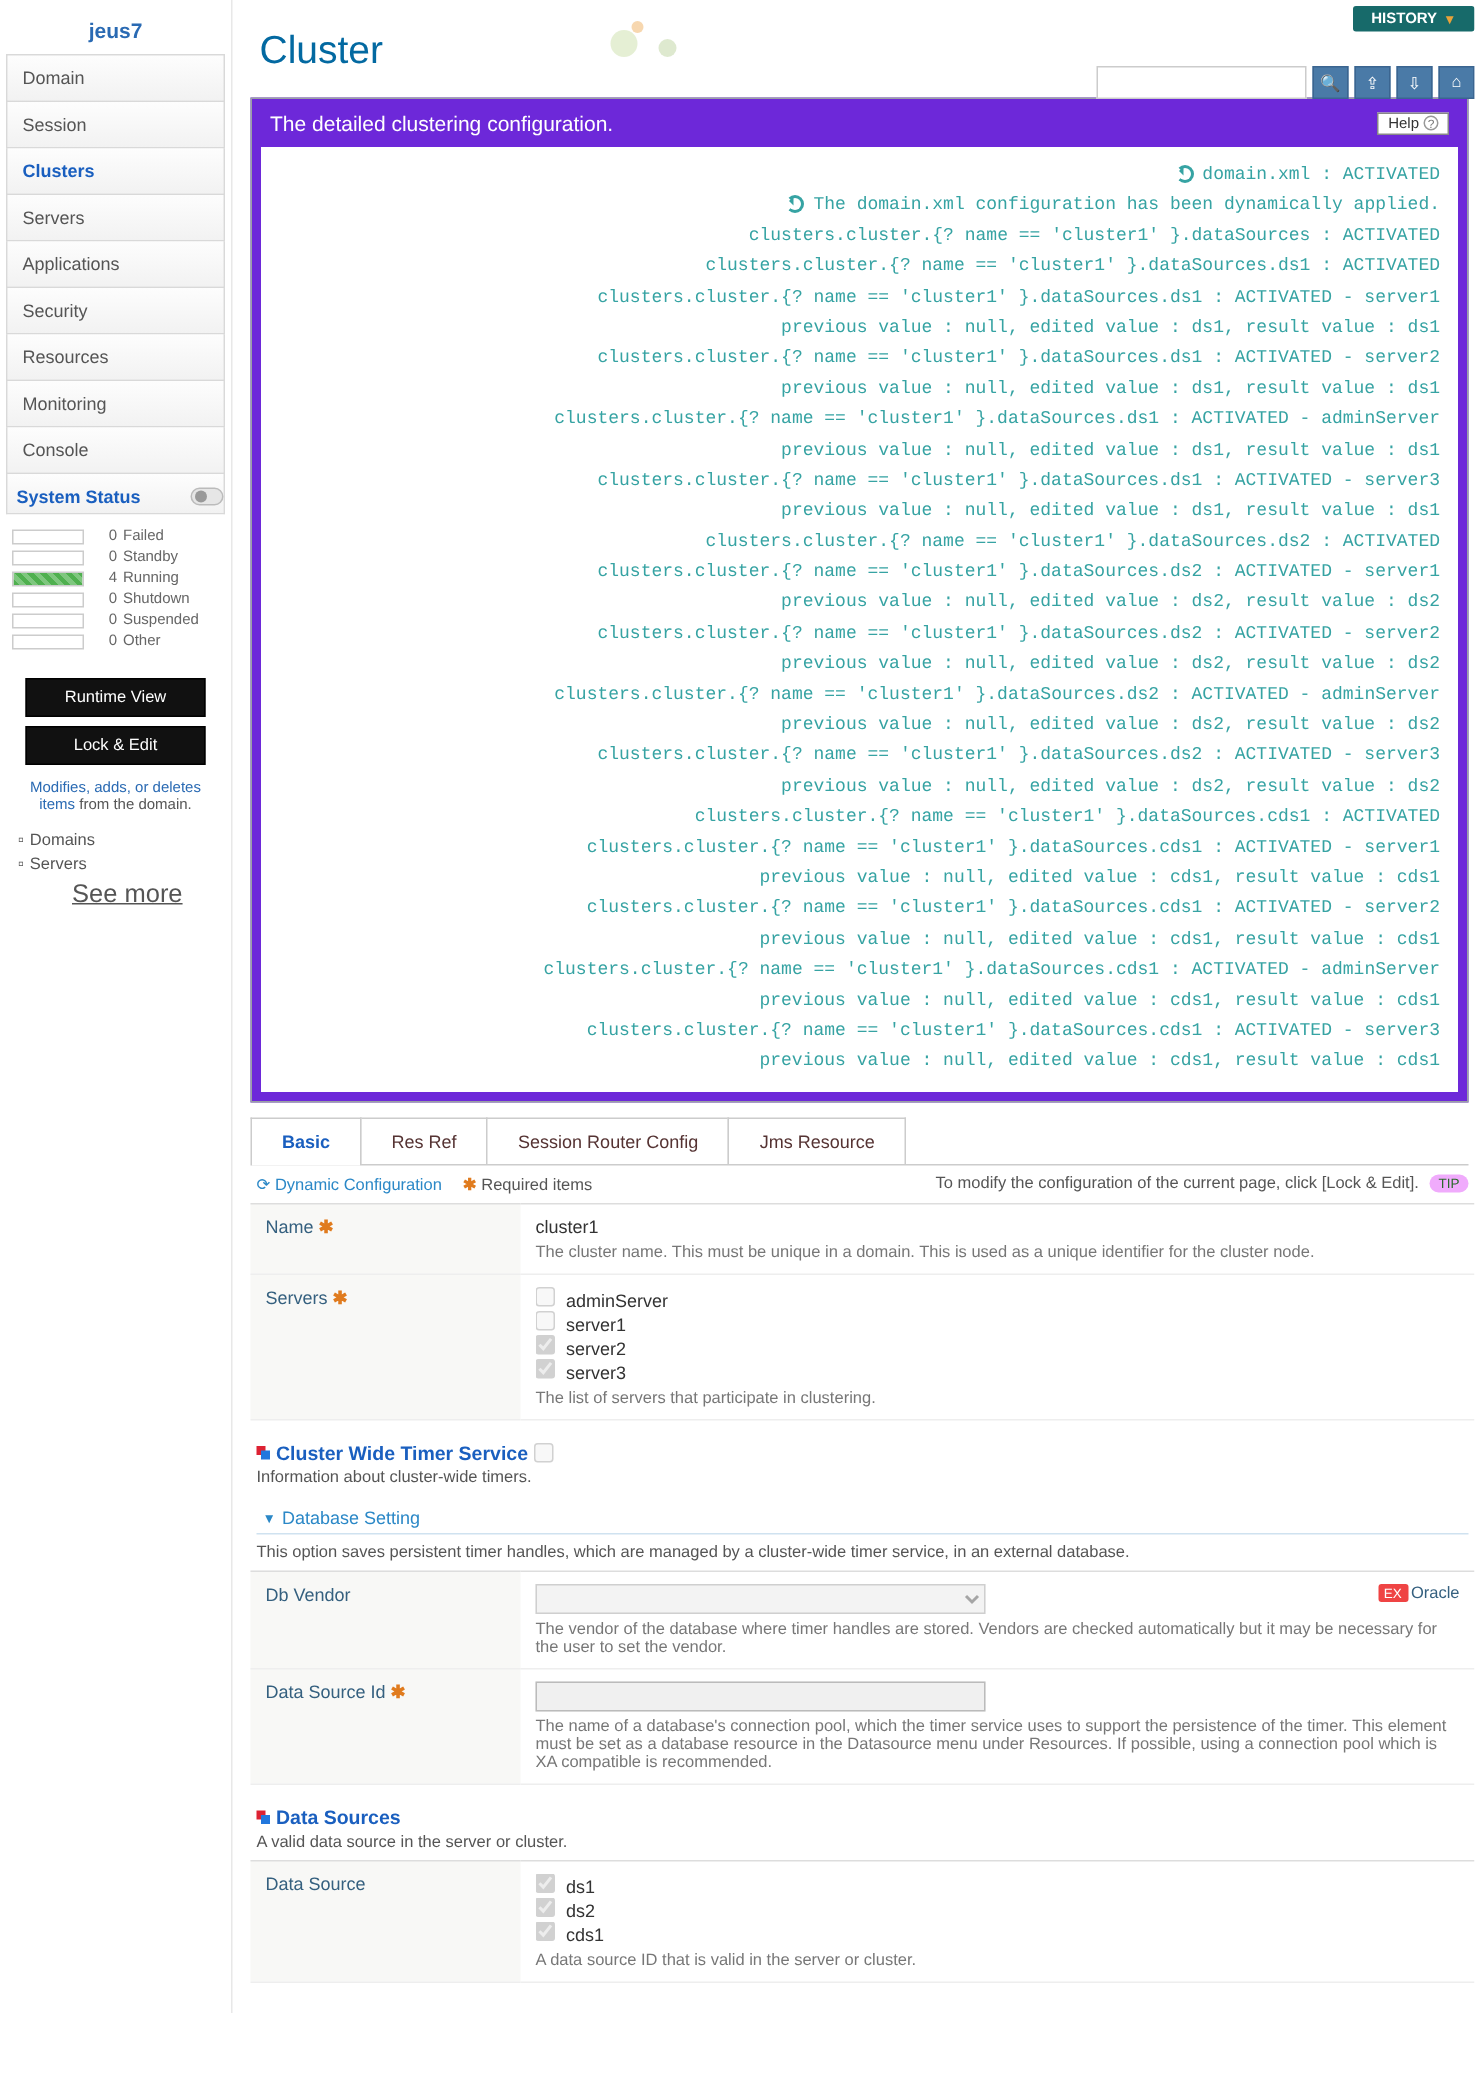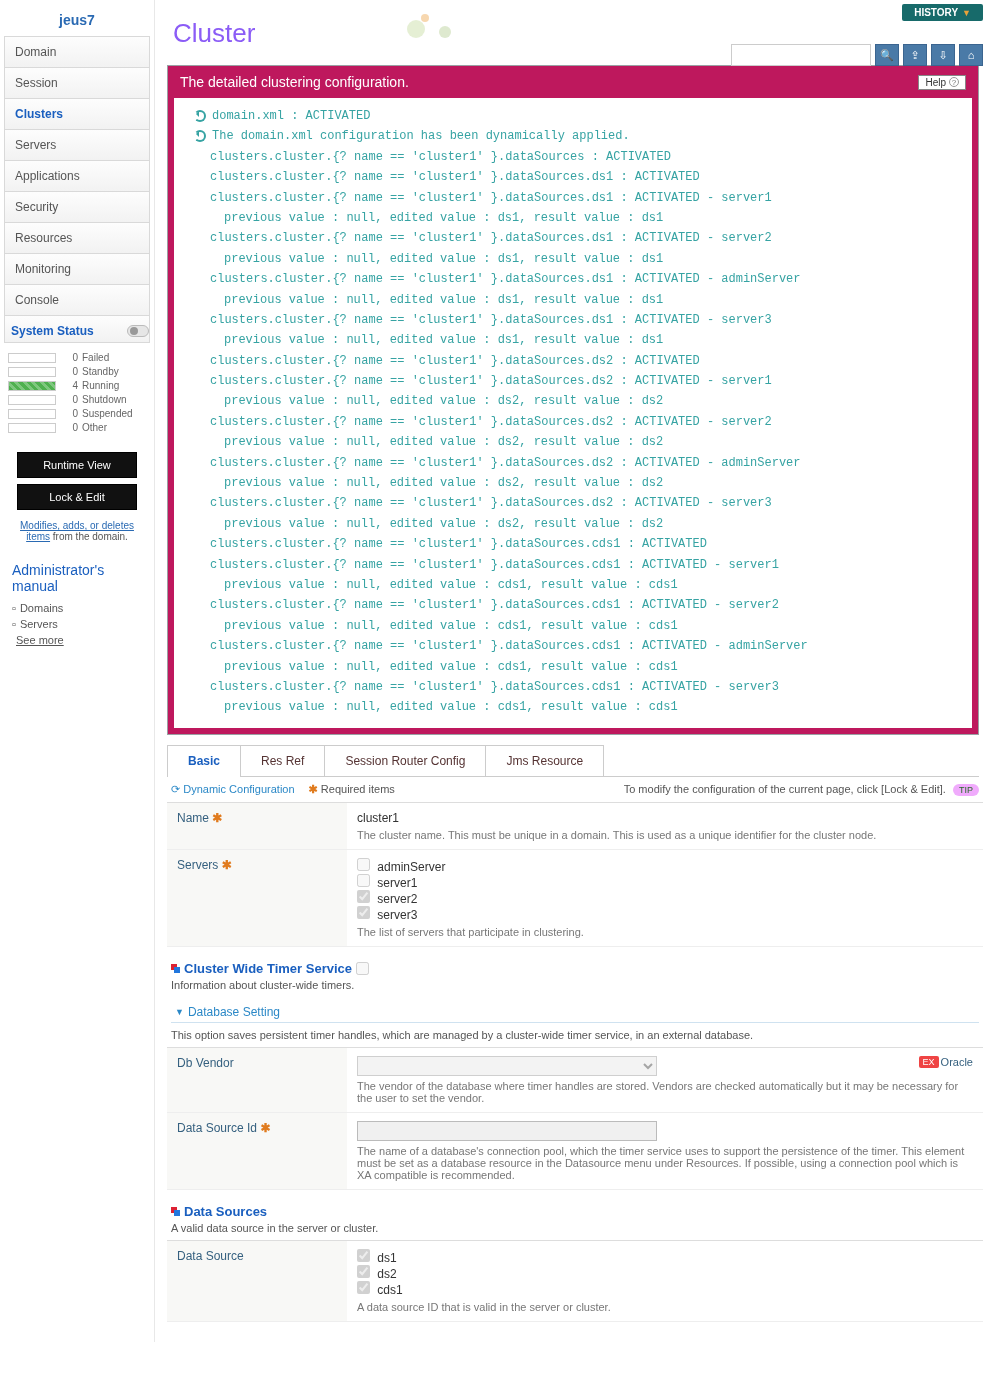--- a/index.html
+++ b/index.html
@@ -11,36 +11,36 @@
 .nav-item:first-child{border-top:1px solid #d9d9d9;}
 .nav-item.active{color:#1a5fbf;font-weight:bold;}
 .sys-status{padding:8px 0 4px 6px;border:1px solid #d9d9d9;border-top:none;background:linear-gradient(#fdfdfd,#f2f2f2);color:#1a5fbf;font-weight:bold;font-size:12px;display:flex;align-items:center;justify-content:space-between;}
 .sys-body{padding:6px 4px 10px 4px;background:#fff;}
 .stat-row{display:flex;align-items:center;margin:3px 0;font-size:10px;color:#666;}
 .stat-bar{width:48px;height:10px;border:1px solid #ccc;margin-right:6px;background:#fff;}
 .stat-bar.running{background:repeating-linear-gradient(45deg,#4fb04f,#4fb04f 3px,#7ec77e 3px,#7ec77e 6px);}
 .stat-num{width:16px;text-align:right;margin-right:4px;}
 .btn-black{display:block;margin:6px auto;width:120px;padding:6px 0;text-align:center;background:#111;color:#fff;font-size:11px;border:1px solid #000;cursor:pointer;}
 .side-note{text-align:center;font-size:10px;color:#555;padding:4px 10px 10px 10px;}
-.side-note .lnk{color:#2a6ab3;text-decoration:underline;}
+.side-note .lnk{color:#2a6ab3;}
 .admin-title{color:#1a5fbf;font-size:14px;padding:10px 8px 6px 8px;}
 .admin-link{padding:2px 8px;font-size:11px;color:#555;display:flex;align-items:center;gap:4px;}
-.see-more{text-decoration:underline;margin-left:4px;color:#555;font-size:11px;}
+.see-more{text-decoration:underline;margin-left:36px;color:#555;font-size:17px;}
 .main{flex:1;padding:0 0 20px 12px;position:relative;}
 .history{position:absolute;right:0;top:4px;background:#176a6a;color:#fff;padding:3px 12px;font-size:10px;font-weight:bold;border-radius:2px;display:flex;align-items:center;gap:4px;}
 .toolbar{position:absolute;right:0;top:44px;display:flex;gap:4px;align-items:center;}
 .search-input{width:140px;height:22px;border:1px solid #ccc;padding:0 4px;}
 .tb-btn{width:24px;height:22px;background:#4a7aa7;border:1px solid #3b6590;display:flex;align-items:center;justify-content:center;color:#fff;font-size:11px;cursor:pointer;}
-.page-title{font-size:26px;color:#8b5cf6;padding:18px 0 10px 6px;font-weight:normal;position:relative;}
+.page-title{font-size:26px;color:#0369a1;padding:18px 0 10px 6px;font-weight:normal;position:relative;}
 .circles{position:absolute;left:240px;top:14px;}
 .circles span{display:inline-block;border-radius:50%;opacity:.5;}
 .c1{width:18px;height:18px;background:#cce0aa;}
 .c2{width:8px;height:8px;background:#f0b060;vertical-align:top;margin-left:-4px;}
 .c3{width:12px;height:12px;background:#bdd4a0;margin-left:10px;}
-.detail-box{margin:6px 4px 0 0;background:#be185d;border:1px solid #9aa0a3;}
+.detail-box{margin:6px 4px 0 0;background:#6d28d9;border:1px solid #9aa0a3;text-align:right;}
 .detail-title{padding:8px 12px;color:#fff;font-size:14px;display:flex;justify-content:space-between;align-items:center;}
 .help-btn{background:#fff;color:#333;font-size:10px;padding:1px 6px;border:1px solid #888;display:flex;align-items:center;gap:3px;}
 .help-q{border:1px solid #999;border-radius:50%;width:10px;height:10px;display:inline-flex;align-items:center;justify-content:center;font-size:8px;color:#777;}
 .log-body{background:#fff;margin:0 6px 6px 6px;padding:8px 12px 10px 20px;font-family:"Courier New",monospace;font-size:12px;color:#36a3a3;line-height:1.7;}
 .log-line{white-space:pre;}
 .indent1{padding-left:16px;}
 .indent2{padding-left:30px;}
 .tabs{display:flex;margin:10px 4px 0 0;border-bottom:1px solid #ccc;}
 .tab{padding:8px 20px;border:1px solid #ccc;border-bottom:none;background:#fff;color:#533;font-size:12px;cursor:pointer;margin-right:-1px;}
 .tab.active{color:#1a5fbf;font-weight:bold;position:relative;}
@@ -123,21 +123,20 @@
           <span class="stat-bar"></span>
           <span class="stat-num">0</span>
           <span>Other</span>
         </div>
       </div>
     <div class="btn-black">Runtime View</div>
     <div class="btn-black">Lock &amp; Edit</div>
     <div class="side-note">
       <span class="lnk">Modifies, adds, or deletes items</span><span> from the domain.</span>
     </div>
-    <div class="admin-title">Administrator's manual</div>
     <div id="admin-links">
         <div class="admin-link"><span>▫</span> Domains</div>
         <div class="admin-link"><span>▫</span> Servers</div>
       </div>
     <div class="admin-link">
         <span class="see-more">See more</span>
       </div>
   </div>
 
   <div class="main">

